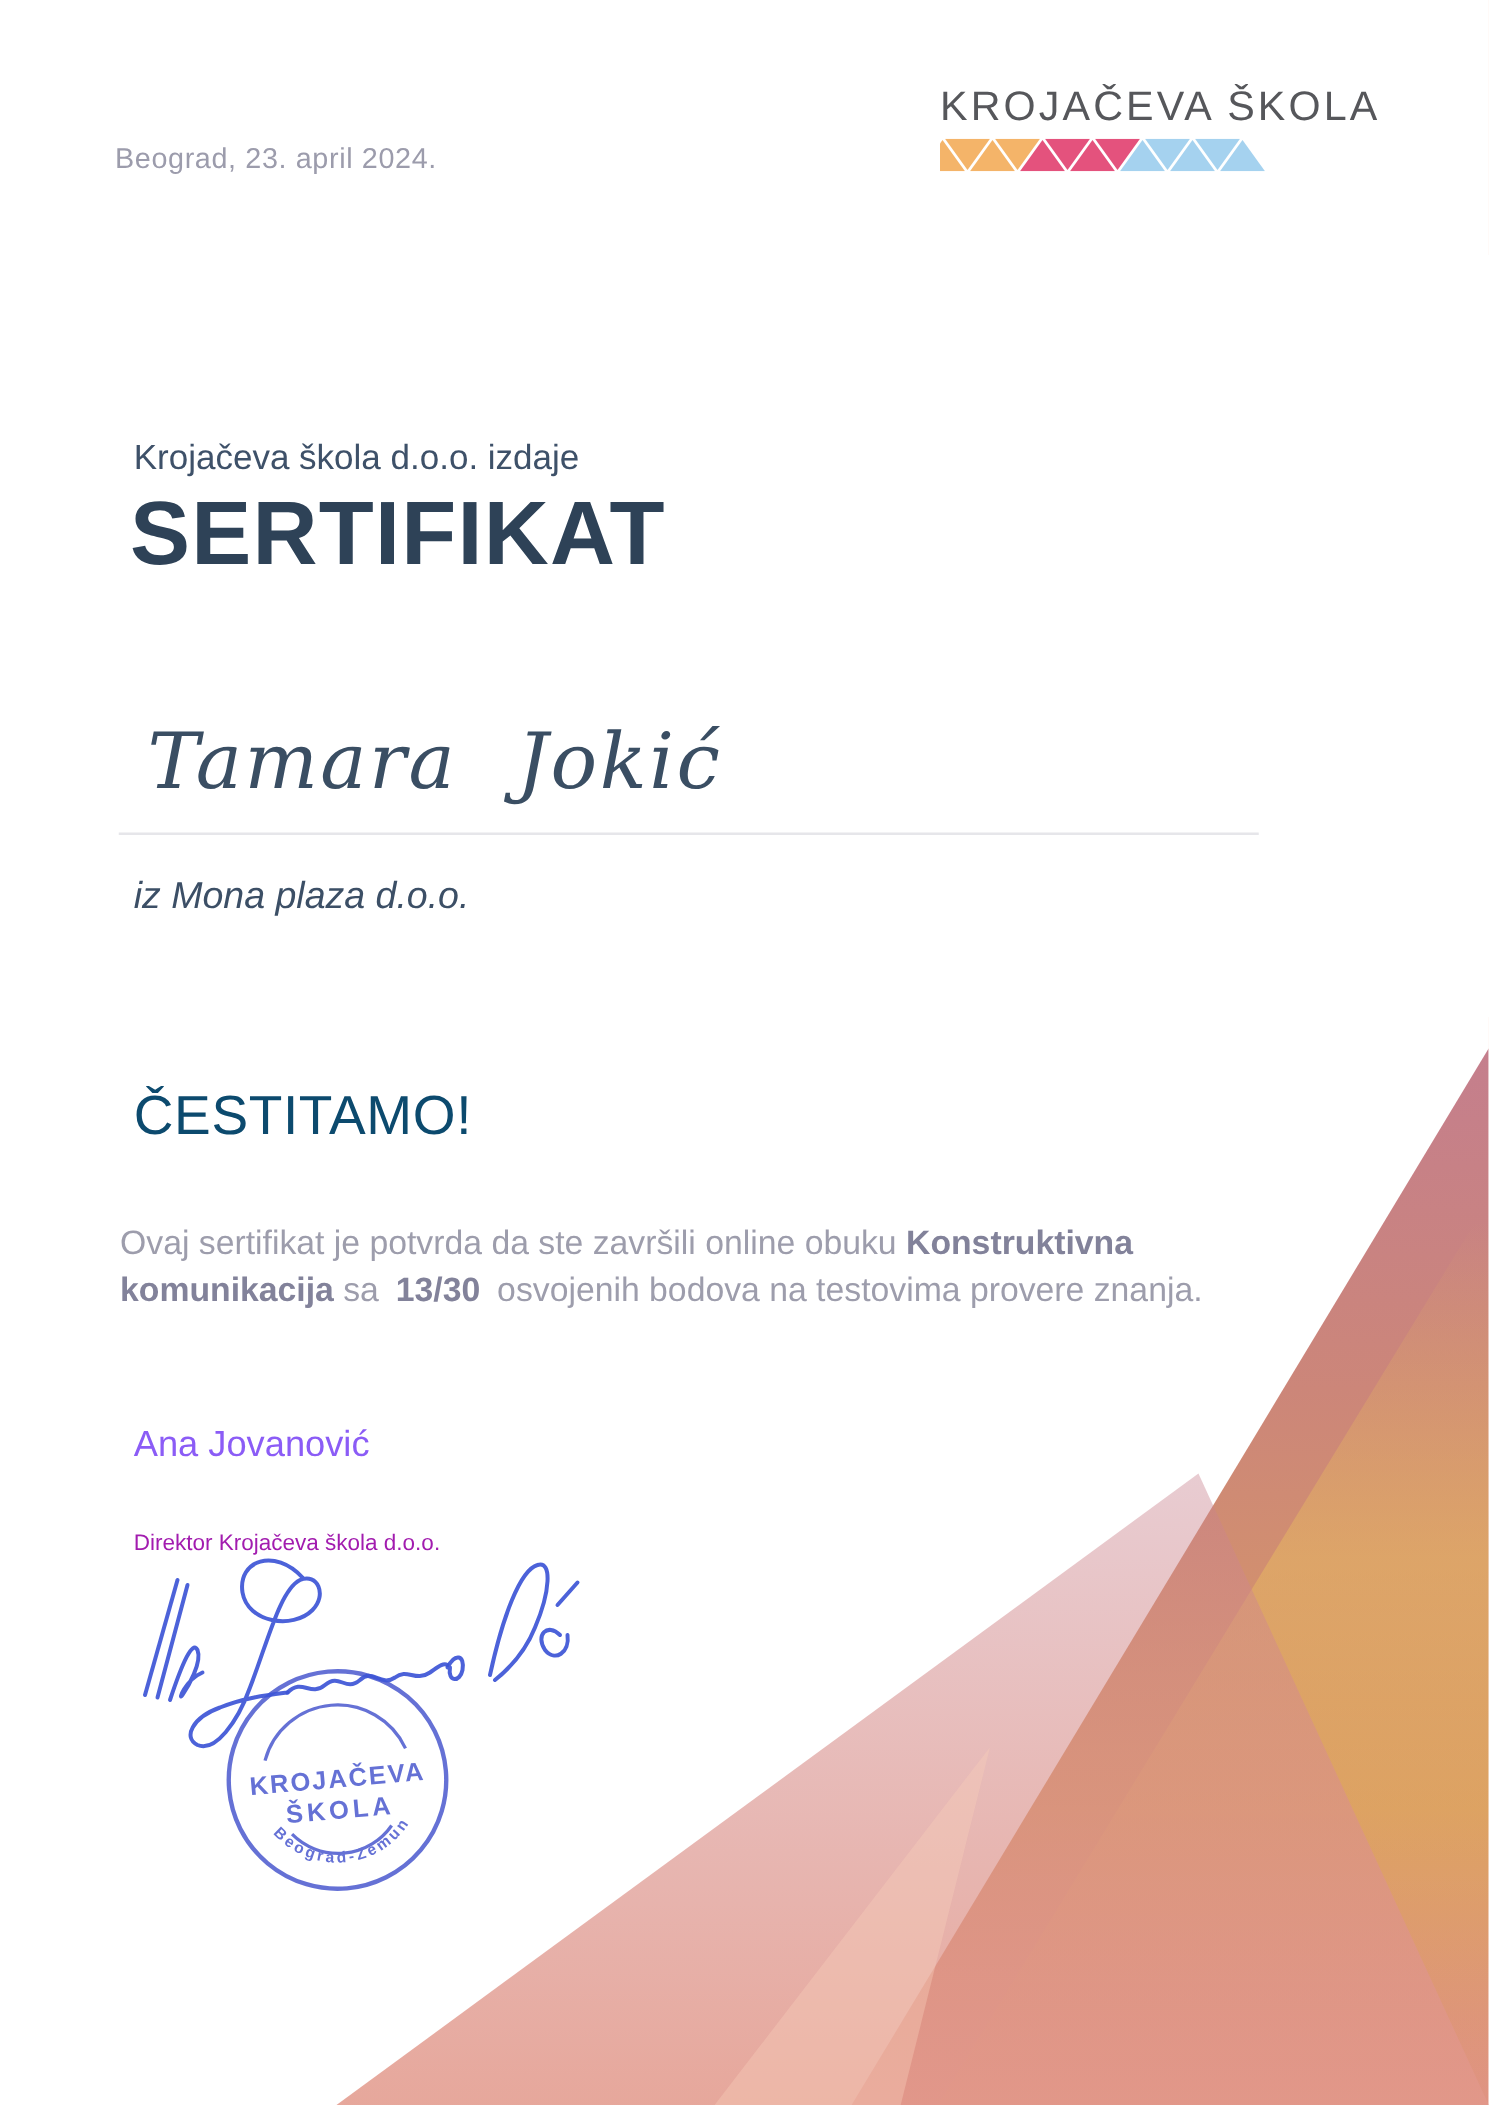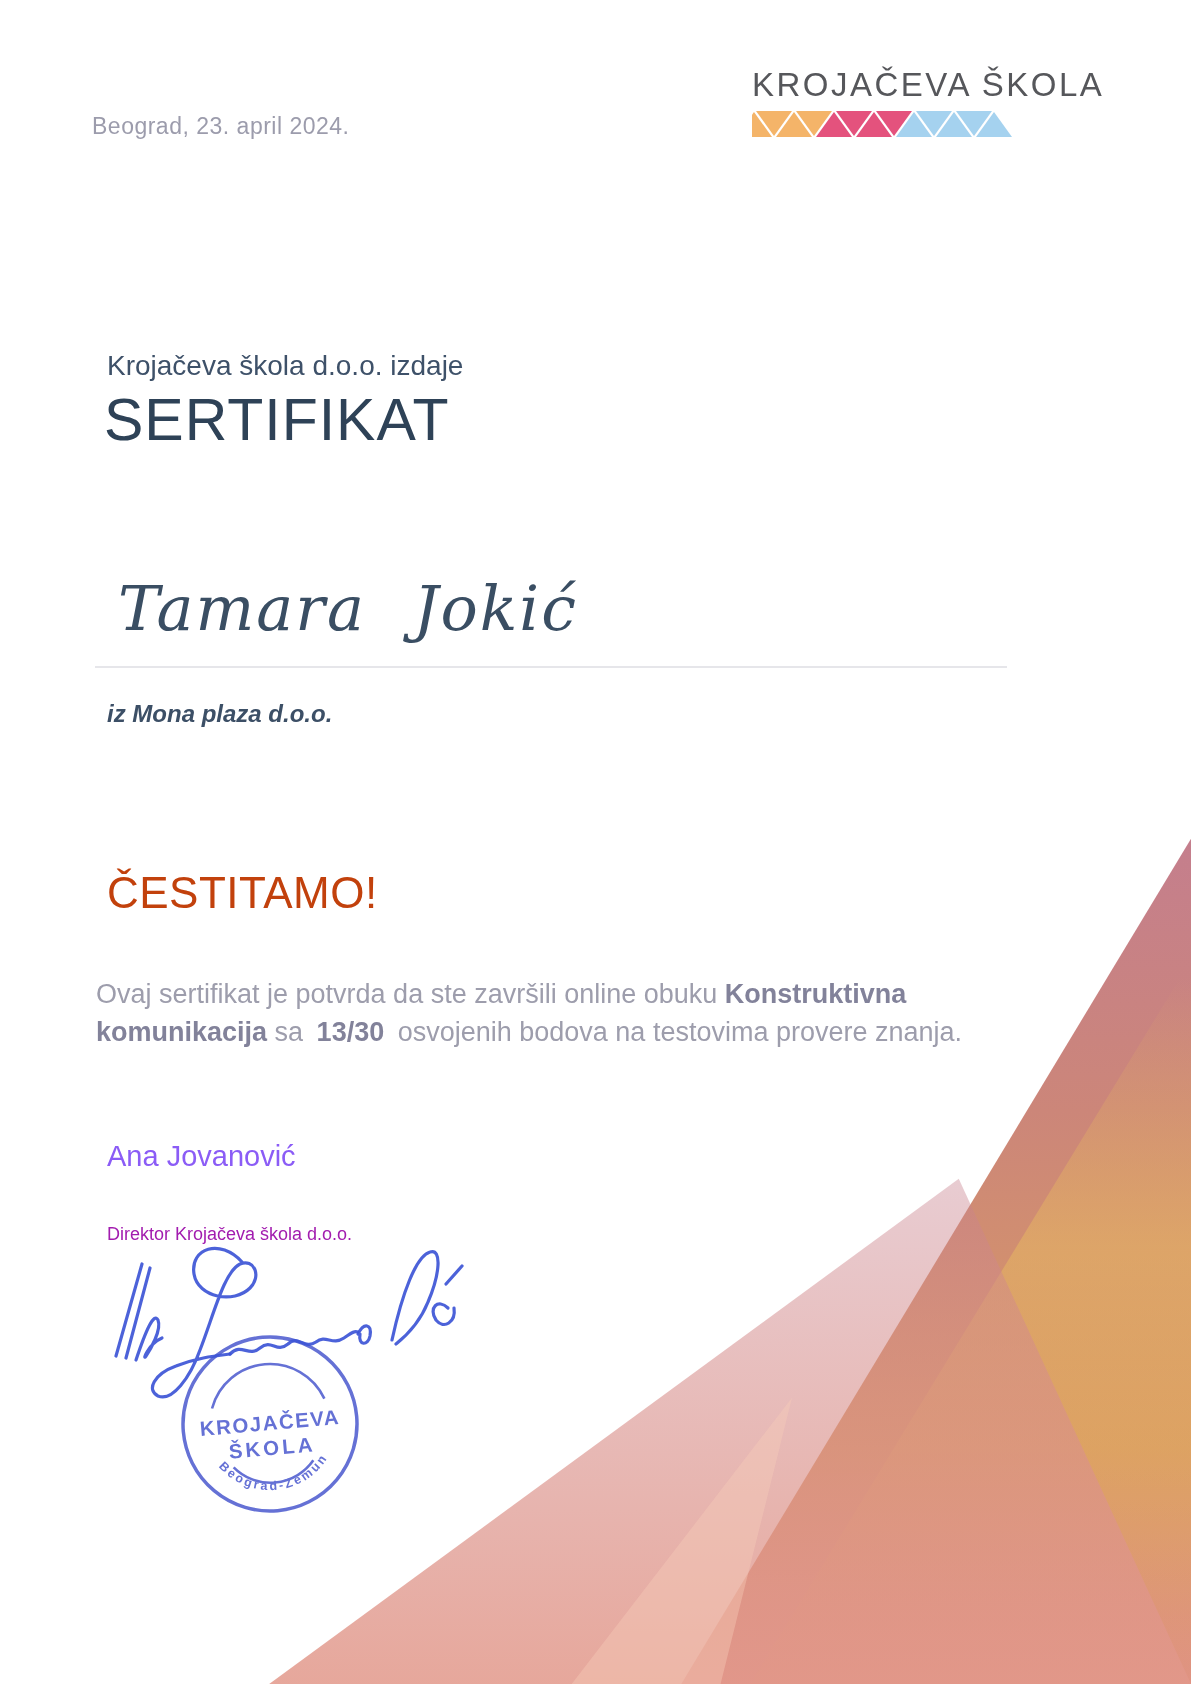--- a/index.html
+++ b/index.html
@@ -28,28 +28,28 @@
   }
   
   .content{position:absolute;inset:0;z-index:1;}
   .abs{position:absolute;}
   .date{left:92px;top:113px;font-size:23px;color:#9c9cac;letter-spacing:0.5px;}
   .logo{left:752px;top:66px;width:340px;}
   .logo-text{font-size:33px;color:#56575b;letter-spacing:2.5px;white-space:nowrap;}
   .logo-strip{margin-top:7px;display:block;}
   .lt-o{fill:#f4b469}.lt-p{fill:#e4527d}.lt-b{fill:#a5d2ef}
   .issuer{left:107px;top:350px;font-size:28px;color:#3e5169;}
-  .title{left:104px;top:386px;font-size:59px;font-weight:400;color:#2e4257;letter-spacing:1px;}
+  .title{left:104px;top:386px;font-size:72px;font-weight:700;color:#2e4257;letter-spacing:1px;}
   .recipient-name{
     left:106px;top:572px;font-size:62px;font-style:italic;
     font-family:"DejaVu Serif",serif;color:#3a4e63;letter-spacing:2px;word-spacing:26px;margin-left:12px;
   }
   .name-underline{left:95px;top:666px;width:912px;height:2px;background:#e6e6ea;}
-  .company{left:107px;top:700px;font-size:24px;font-style:italic;font-weight:bold;color:#3c4f66;}
-  .congrats{left:107px;top:868px;font-size:44px;color:#c2410c;letter-spacing:0.5px;}
+  .company{left:107px;top:700px;font-size:30px;font-style:italic;font-weight:normal;color:#3c4f66;}
+  .congrats{left:107px;top:868px;font-size:44px;color:#0c4a6e;letter-spacing:0.5px;}
   .bodytext{
     left:96px;top:948px;width:930px;font-size:27px;line-height:38px;color:#9d9dac;
   }
   .bodytext b{color:#82829a;font-weight:bold;}
   .score{margin:0 6px;}
   .sig-name{left:107px;top:1140px;font-size:29px;color:#8b5cf6;}
   .sig-role{left:107px;top:1224px;font-size:18px;color:#a21caf;}
   .stamp{left:178px;top:1332px;width:184px;height:184px;opacity:0.82;transform:rotate(-5deg);z-index:2;}
   .stamp text{fill:#4453cd;font-family:"Liberation Sans",sans-serif;font-weight:bold;}
   .stamp .ring{stroke:#4453cd;fill:none;}

